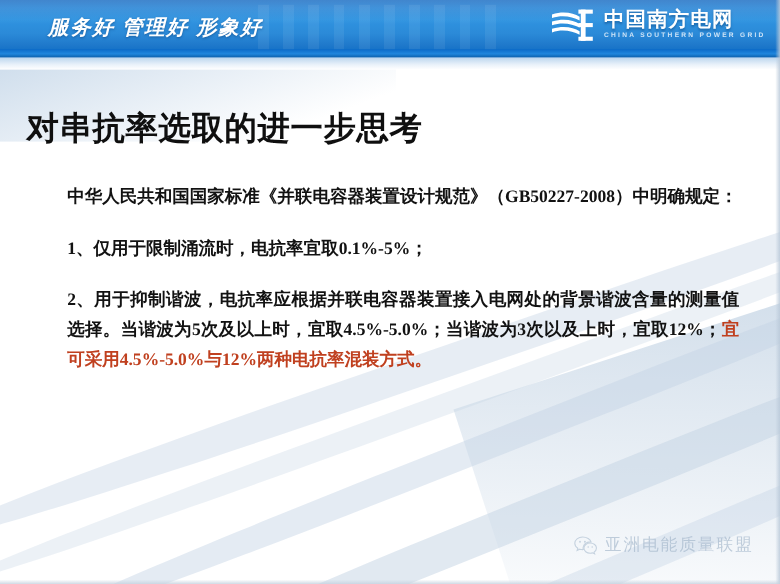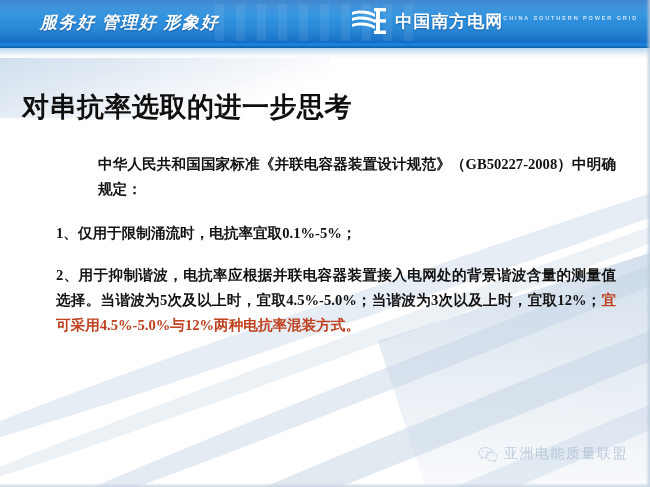--- a/index.html
+++ b/index.html
@@ -120,21 +120,21 @@
   
   .logo-wrap {
     position: absolute;
     right: 12px;
     top: 6px;
     display: flex;
     align-items: center;
     gap: 7px;
   }
   .logo-mark { width: 38px; height: 30px; display: block; }
-  .logo-text-block { display: flex; line-height: 1; }
+  .logo-text-block { display: flex; flex-direction: column; line-height: 1; }
   .logo-cn {
     color: #ffffff;
     font-family: "Liberation Sans", "DejaVu Sans", sans-serif;
     font-size: 17px;
     font-weight: bold;
     letter-spacing: 1px;
     white-space: nowrap;
     text-shadow: 0 1px 2px rgba(0,40,90,.4);
   }
   .logo-en {
@@ -176,21 +176,21 @@
     width: 560px;
     color: #121212;
     font-size: 14.6px;
     font-weight: bold;
     line-height: 25px;
     text-align: justify;
     font-family: "Liberation Serif", "DejaVu Serif", serif;
   }
   .para { margin: 0 0 17px 0; }
   .para:last-child { margin-bottom: 17px; }
-  .para.p-intro { margin-bottom: 19px; margin-left: 42px; }
+  .para.p-intro { margin-bottom: 19px; }
   .hl-red { color: #c0401f; }
 
   
   .watermark {
     position: absolute;
     right: 22px;
     bottom: 24px;
     display: flex;
     align-items: center;
     gap: 6px;

